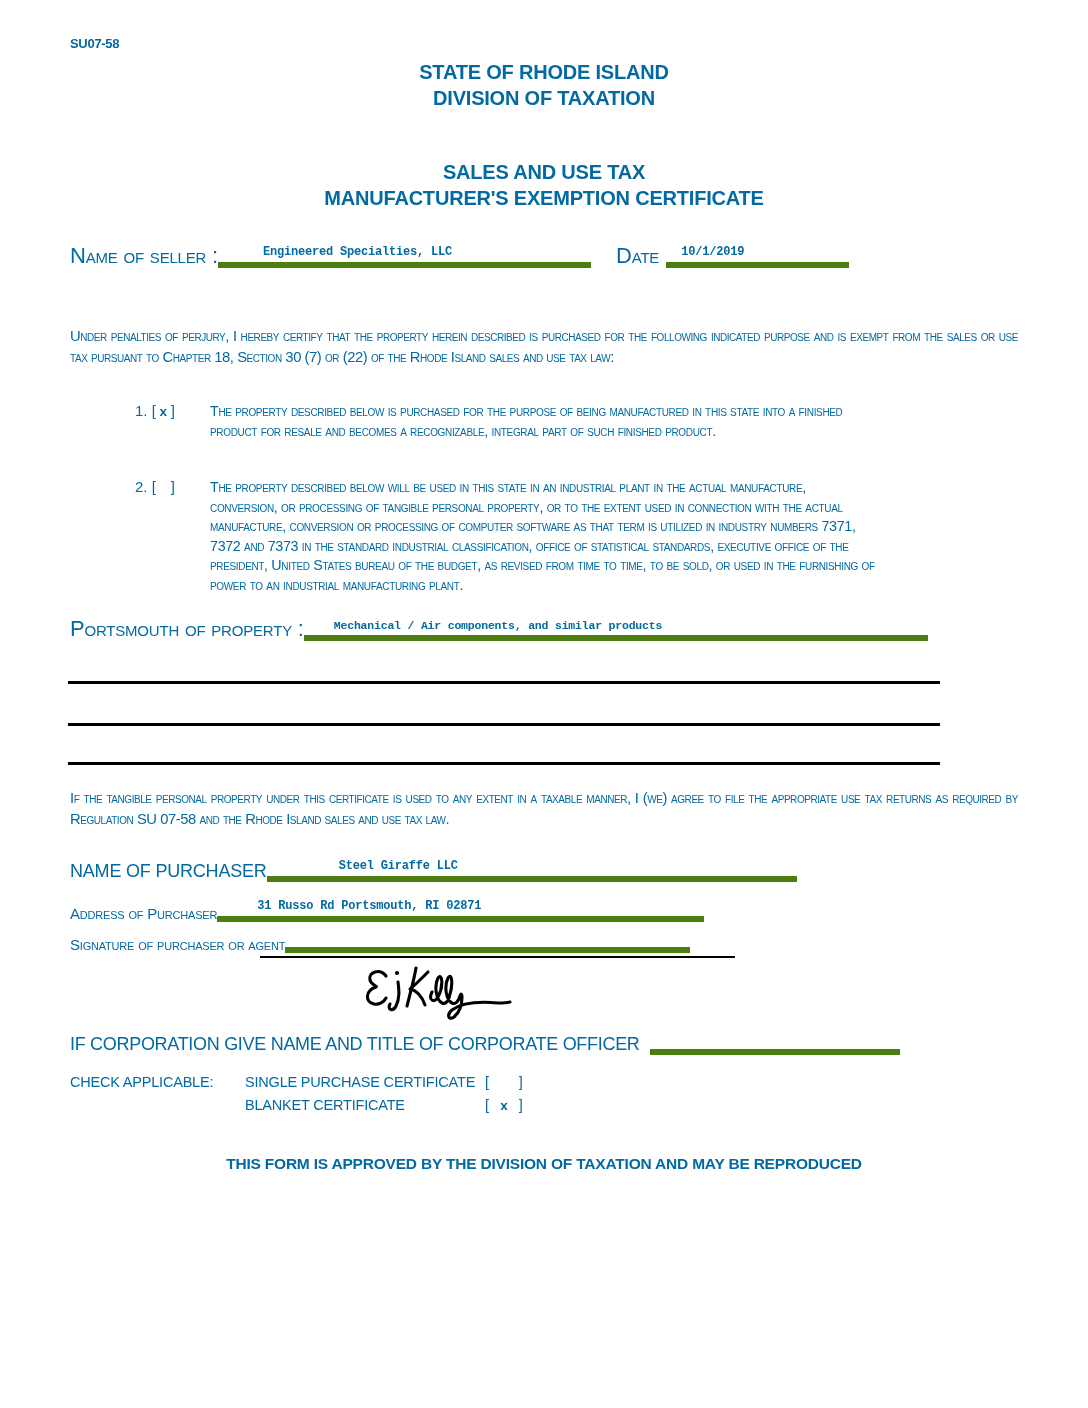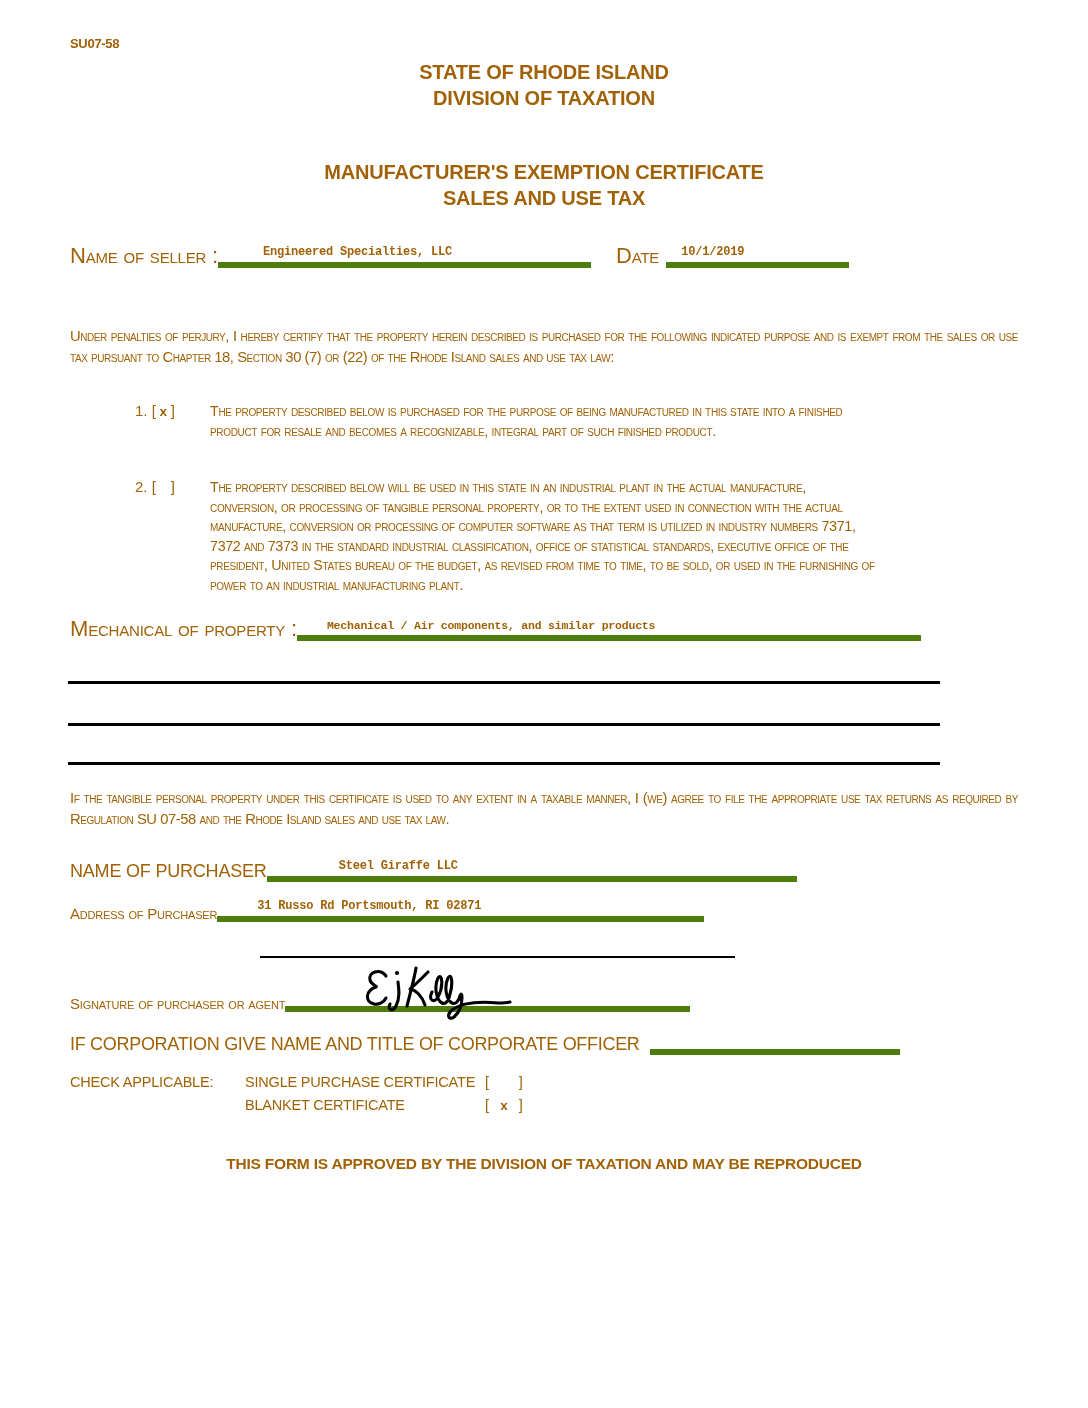--- a/index.html
+++ b/index.html
@@ -1,18 +1,18 @@
 <!DOCTYPE html>
 <html><head>
 <meta charset="utf-8">
 <style>
   html,body{margin:0;padding:0;background:#ffffff;}
   .page{
     position:relative;width:1088px;height:1408px;background:#ffffff;
-    font-family:"Liberation Sans", sans-serif;color:#a16207;overflow:hidden;
+    font-family:"Liberation Sans", sans-serif;color:#0369a1;overflow:hidden;
   }
   .abs{position:absolute;}
   .center{width:100%;text-align:center;}
   .b{font-weight:bold;}
   .hdr{font-size:20px;font-weight:bold;line-height:26px;letter-spacing:-0.2px;}
   .para{font-size:14.8px;font-variant:small-caps;letter-spacing:-0.45px;line-height:21px;text-align:justify;}
   .lbl-lg{font-size:22px;font-variant:small-caps;letter-spacing:-0.2px;line-height:1.15;}
   .lbl-md{font-size:15px;font-variant:small-caps;letter-spacing:-0.2px;line-height:1.15;}
   .lbl-sm{font-size:18px;letter-spacing:-0.2px;line-height:1.15;}
   .lbl-xs{font-size:18px;letter-spacing:-0.3px;line-height:1.15;}
@@ -36,22 +36,22 @@
 <div class="page">
 
   <div class="abs b" style="left:70px;top:36px;font-size:13px;letter-spacing:-0.3px;">SU07-58</div>
 
   <div class="abs center hdr" style="top:59px;">
     <div>STATE OF RHODE ISLAND</div>
     <div>DIVISION OF TAXATION</div>
   </div>
 
   <div class="abs center hdr" style="top:159px;">
+    <div>SALES AND USE TAX</div>
     <div>MANUFACTURER'S EXEMPTION CERTIFICATE</div>
-    <div>SALES AND USE TAX</div>
   </div>
 
   <div class="row" style="left:70px;top:242px;">
     <span class="lbl-lg">Name of seller :</span>
     <span class="fill" style="width:373px;padding-left:45px;">
       <span class="val">Engineered Specialties, LLC</span>
     </span>
     <span class="lbl-lg" style="margin-left:25px;">Date</span>
     <span class="fill" style="width:183px;padding-left:15px;margin-left:7px;">
       <span class="val">10/1/2019</span>
@@ -65,21 +65,21 @@
     <span class="item-head"><span>1.</span> <span>[</span><span class="mark">x</span><span>]</span></span>
     <span class="item-text" style="width:672px;">The property described below is purchased for the purpose of being manufactured in this state into a finished product for resale and becomes a recognizable, integral part of such finished product.</span>
   </div>
 
   <div class="item" style="left:135px;top:478px;width:740px;">
     <span class="item-head"><span>2.</span> <span>[</span><span class="mark"></span><span>]</span></span>
     <span class="item-text" style="width:668px;">The property described below will be used in this state in an industrial plant in the actual manufacture, conversion, or processing of tangible personal property, or to the extent used in connection with the actual manufacture, conversion or processing of computer software as that term is utilized in industry numbers 7371, 7372 and 7373 in the standard industrial classification, office of statistical standards, executive office of the president, United States bureau of the budget, as revised from time to time, to be sold, or used in the furnishing of power to an industrial manufacturing plant.</span>
   </div>
 
   <div class="row" style="left:70px;top:616px;">
-    <span class="lbl-lg">Mechanical of property :</span>
+    <span class="lbl-lg">Portsmouth of property :</span>
     <span class="fill" style="width:624px;padding-left:30px;">
       <span class="val val-sm">Mechanical / Air components, and similar products</span>
     </span>
   </div>
 
   <div class="blank-line" style="left:68px;top:681px;width:872px;"></div>
   <div class="blank-line" style="left:68px;top:723px;width:872px;"></div>
   <div class="blank-line" style="left:68px;top:762px;width:872px;"></div>
 
   <div class="abs para" style="left:70px;top:788px;width:948px;">If the tangible personal property under this certificate is used to any extent in a taxable manner, I (we) agree to file the appropriate use tax returns as required by Regulation SU 07-58 and the Rhode Island sales and use tax law.</div>
@@ -93,21 +93,21 @@
 
   <div class="row" style="left:70px;top:896px;">
     <span class="lbl-md">Address of Purchaser</span>
     <span class="fill" style="width:487px;padding-left:40px;">
       <span class="val">31 Russo Rd Portsmouth, RI 02871</span>
     </span>
   </div>
 
   <div class="blank-line2" style="left:260px;top:956px;width:475px;"></div>
 
-  <div class="row" style="left:70px;top:992px;">
+  <div class="row" style="left:70px;top:933px;">
     <span class="lbl-md">Signature of purchaser or agent</span>
     <span class="fill" style="width:405px;height:20px;"></span>
   </div>
 
   <svg class="sig-svg" width="175" height="64" viewBox="0 0 175 64">
     <g fill="none" stroke="#000" stroke-width="3.1" stroke-linecap="round" stroke-linejoin="round">
       <path d="M34 16 C28 8 16 12 18 20 C19 25 26 26 24 27 C14 30 12 42 22 44 C27 45 32 42 34 38"></path>
       <path d="M46 22 C47 30 48 38 44 46 C41 52 35 50 38 44"></path>
       <path d="M64 8 C62 20 58 34 55 46"></path>
       <path d="M76 12 C68 20 62 26 58 29 C64 30 70 36 73 45"></path>

